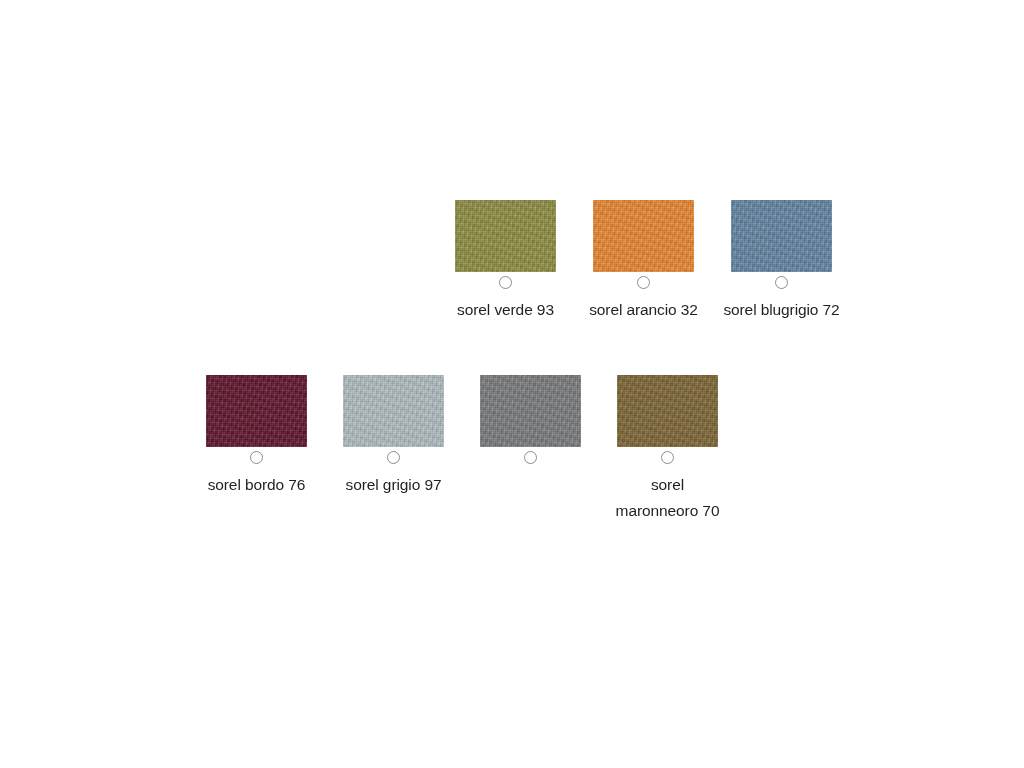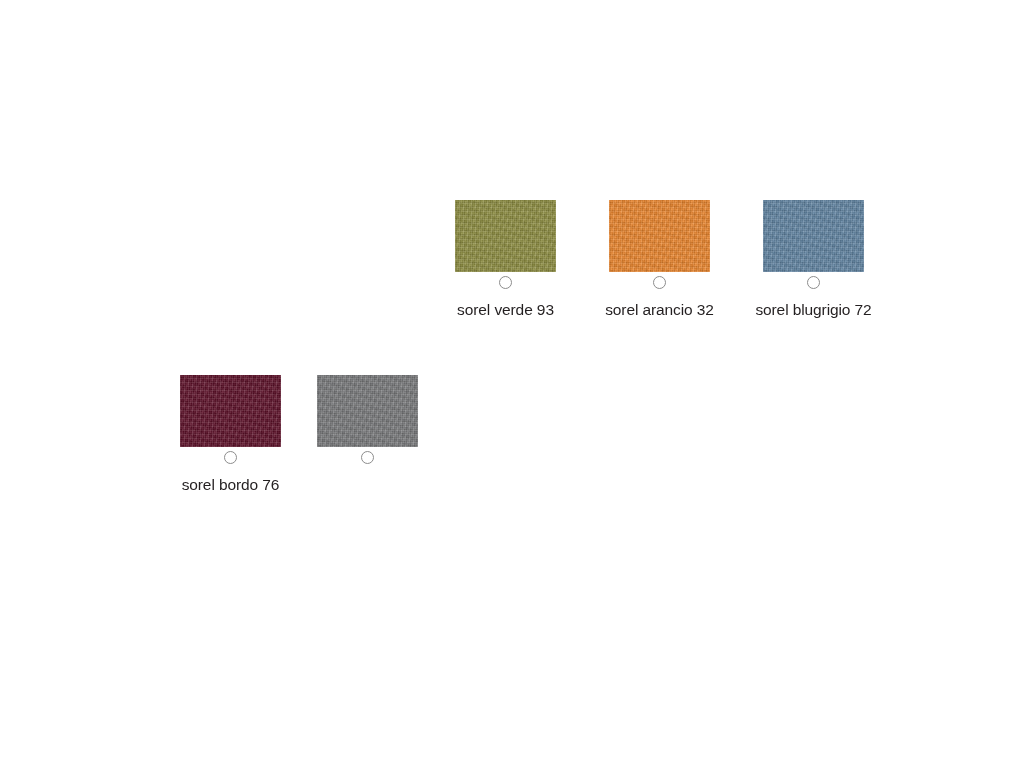--- a/index.html
+++ b/index.html
@@ -24,22 +24,22 @@
     width: 1024px;
     height: 768px;
   }
 
   .swatch-row {
     position: absolute;
     display: flex;
     align-items: flex-start;
   }
 
-  #row-1 { left: 455px; top: 200px; gap: 16px; }
-  #row-2 { left: 180px; top: 375px; }
+  #row-1 { left: 455px; top: 200px; }
+  #row-2 { left: 206px; top: 375px; }
 
   .swatch-item {
     width: 101px;
     margin-right: 37px;
     display: flex;
     flex-direction: column;
     align-items: center;
   }
   #row-2 .swatch-item { margin-right: 36px; }
   .swatch-item:last-child { margin-right: 14px; }
@@ -146,23 +146,33 @@
   </div>
 
   <div class="swatch-row" id="row-2">
 
     <div class="swatch-item">
       <div class="swatch-chip" style="background-color: rgb(92, 16, 40);"></div>
       <div class="swatch-radio"></div>
       <div class="swatch-label">sorel bordo 76</div>
     </div>
 
+    <div class="swatch-item">
+      <div class="swatch-chip" style="background-color: rgb(174, 188, 191);"></div>
+      <div class="swatch-radio"></div>
+      <div class="swatch-label">sorel grigio 97</div>
+    </div>
 
     <div class="swatch-item">
       <div class="swatch-chip" style="background-color: rgb(119, 120, 122);"></div>
       <div class="swatch-radio"></div>
     </div>
 
 
+    <div class="swatch-item">
+      <div class="swatch-chip" style="background-color: rgb(123, 99, 49);"></div>
+      <div class="swatch-radio"></div>
+      <div class="swatch-label">sorel maronneoro 70</div>
+    </div>
 
   </div>
 
 </div>
 
 </body></html>

